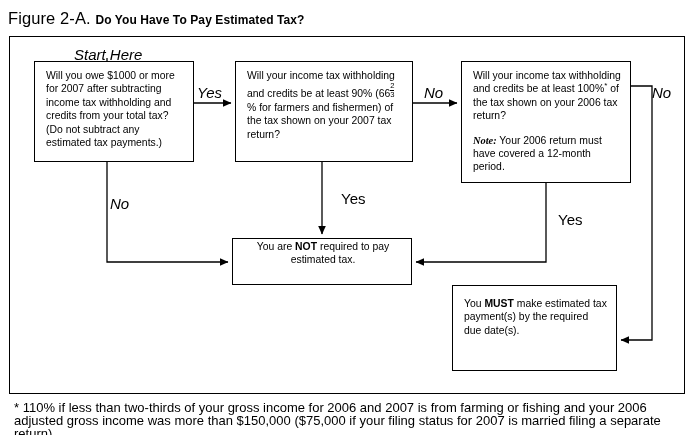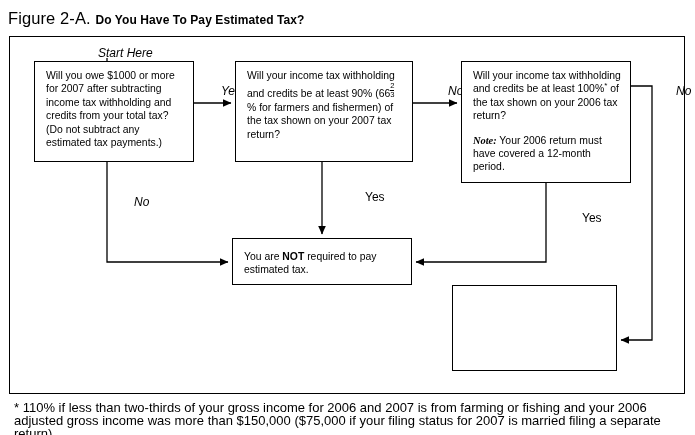--- a/index.html
+++ b/index.html
@@ -83,21 +83,21 @@
   .node p + p {
     margin-top: 11px;
   }
   .node b { font-weight: bold; }
   .node i { font-style: italic; font-family: Liberation Serif, serif; }
 
   .node-q1 { left: 27px;  top: 61px;  width: 160px; height: 101px; margin-left: 7px; }
   .node-q2 { left: 235px; top: 61px;  width: 178px; height: 101px; }
   .node-q3 { left: 461px; top: 61px;  width: 170px; height: 122px; }
   .node-not { left: 232px; top: 238px; width: 180px; height: 47px;
-              padding-top: 11px; }
+              padding-top: 1px; text-align: center; }
   .node-must { left: 452px; top: 285px; width: 165px; height: 86px;
                padding-top: 11px; }
 
   sup.star {
     font-size: 8px;
     vertical-align: super;
     line-height: 0;
   }
 
   
@@ -109,25 +109,24 @@
     vertical-align: 0.07em;
     position: relative;
     top: -0.5px;
   }
   .frac .num { display: block; }
   .frac .den { display: block; border-top: 0.8px solid #000; }
 
   
   .wlabel {
     position: absolute;
-    font-size: 12px;
+    font-size: 15px;
     font-style: italic;
     white-space: nowrap;
     color: #000;
-    margin-left: 24px;
   }
   .wlabel.upright { font-style: normal; }
 
   .lbl-start  { left: 74px;  top: 46px; }
   .lbl-yes1   { left: 197px; top: 84px; }
   .lbl-no1    { left: 110px; top: 195px; }
   .lbl-no2    { left: 424px; top: 84px; }
   .lbl-yes2   { left: 341px; top: 190px; }
   .lbl-no3    { left: 652px; top: 84px; }
   .lbl-yes3   { left: 558px; top: 211px; }
@@ -196,17 +195,18 @@
   <div class="node node-q3">
     <p><span>Will your income tax withholding and credits be at least 100%</span><sup class="star">*</sup><span> of the tax shown on your 2006 tax return?</span></p>
     <p><i><b>Note:</b></i><span> Your 2006 return must have covered a 12-month period.</span></p>
   </div>
 
   <div class="node node-not">
     <p><span>You are </span><b>NOT</b><span> required to pay estimated tax.</span></p>
   </div>
 
   <div class="node node-must">
+    <p><span>You </span><b>MUST</b><span> make estimated tax payment(s) by the required due date(s).</span></p>
   </div>
 
   <div class="footnote"><span>*</span><span> 110% if less than two-thirds of your gross income for 2006 and 2007 is from farming or fishing and your 2006 adjusted gross income was more than $150,000 ($75,000 if your filing status for 2007 is married filing a separate return).</span></div>
 
 </div>
 
 </body></html>

